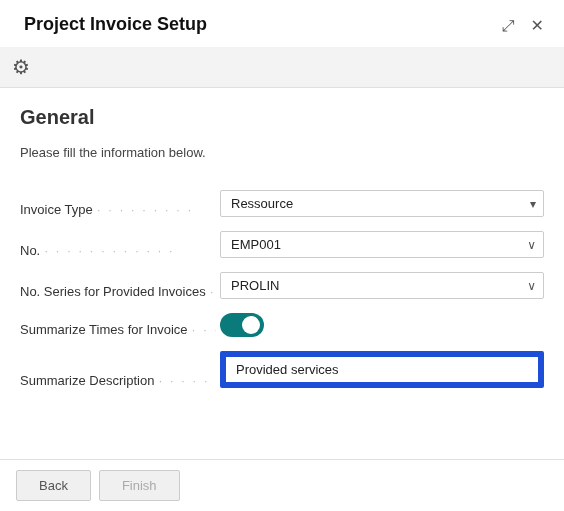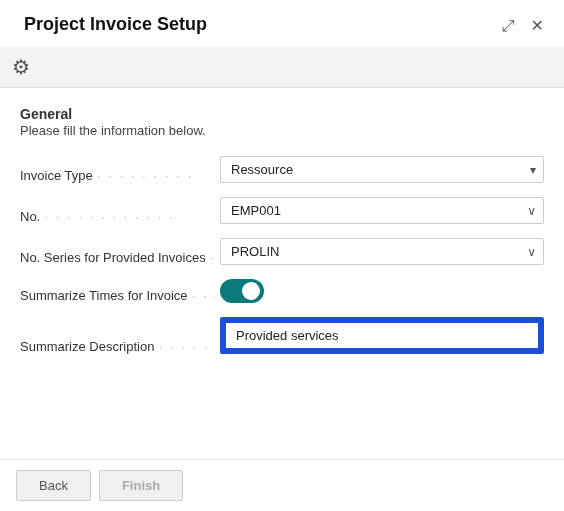--- a/index.html
+++ b/index.html
@@ -60,28 +60,28 @@
     }
 
     .content {
       flex: 1;
       padding: 18px 20px;
       overflow-y: auto;
     }
 
     .section-title {
       font-weight: 700;
-      font-size: 14px;
-      margin-bottom: 1px;
+      font-size: 20px;
+      margin-bottom: 16px;
     }
 
     .section-subtitle {
       font-size: 13px;
       color: #444;
-      margin-bottom: 18px;
+      margin-bottom: 30px;
     }
 
     .form-row {
       display: flex;
       align-items: flex-end;
       margin-bottom: 14px;
     }
 
     .form-control {
       flex: 1;
@@ -188,21 +188,20 @@
       background: #0a7a7a;
       border-color: #0a7a7a;
       color: #fff;
     }
 
     .btn-disabled {
       background: #f0f0f0;
       border-color: #ccc;
       color: #aaa;
       cursor: default;
-      font-weight: bold;
     }
 
     .dotted-label {
       display: flex;
       align-items: center;
       width: 200px;
       flex-shrink: 0;
     }
 
     .label-text {

